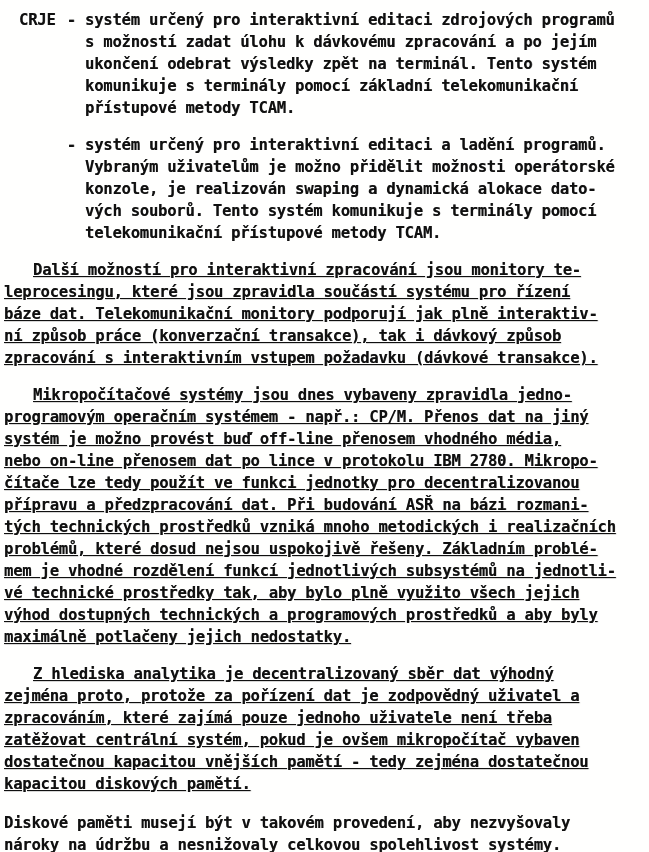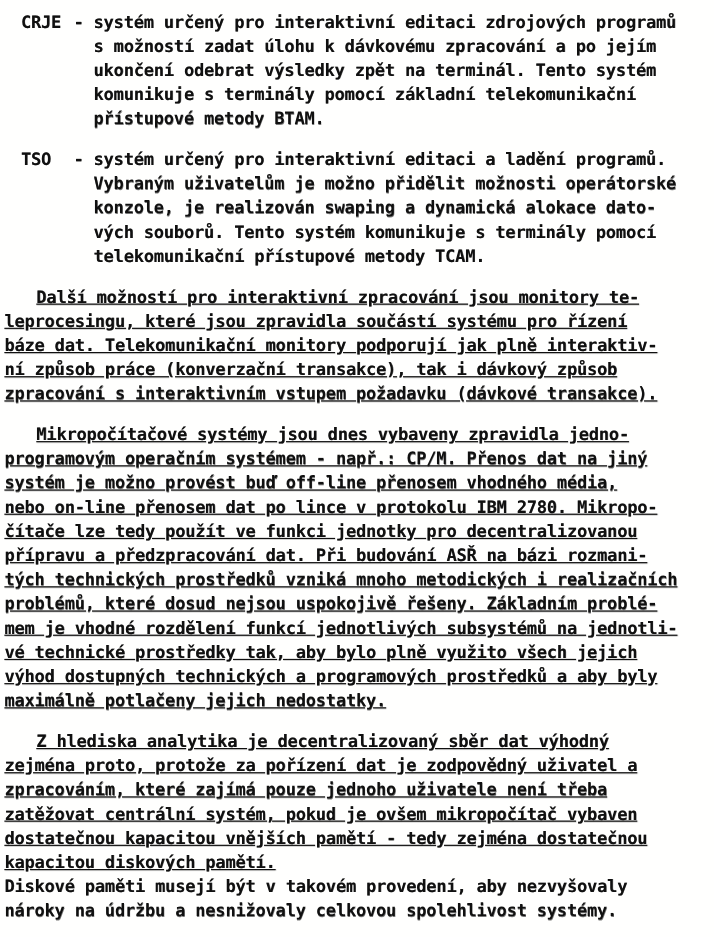--- a/index.html
+++ b/index.html
@@ -48,43 +48,42 @@
   }
   .para {
     margin: 0 0 15px 0;
     white-space: pre-line;
   }
   .para.indent {
     text-indent: 29px;
     text-decoration: underline;
   }
   .para.no-gap {
-    margin-bottom: 0;
+    margin-bottom: 17px;
   }
 </style>
 </head>
 <body>
 
 <div class="page">
 
   <div class="def-block">
     <div class="def-label">
       <span class="def-term">CRJE</span>
       <span class="def-dash">-</span>
     </div>
     <div class="def-text">systém určený pro interaktivní editaci zdrojových programů
 s možností zadat úlohu k dávkovému zpracování a po jejím
 ukončení odebrat výsledky zpět na terminál. Tento systém
 komunikuje s terminály pomocí základní telekomunikační
-přístupové metody BTAM.</div>
+přístupové metody TCAM.</div>
   </div>
 
   <div class="def-block">
     <div class="def-label">
-      <span class="def-term">TSO</span>
       <span class="def-dash">-</span>
     </div>
     <div class="def-text">systém určený pro interaktivní editaci a ladění programů.
 Vybraným uživatelům je možno přidělit možnosti operátorské
 konzole, je realizován swaping a dynamická alokace dato-
 vých souborů. Tento systém komunikuje s terminály pomocí
 telekomunikační přístupové metody TCAM.</div>
   </div>
 
   <p class="para indent">Další možností pro interaktivní zpracování jsou monitory te-

